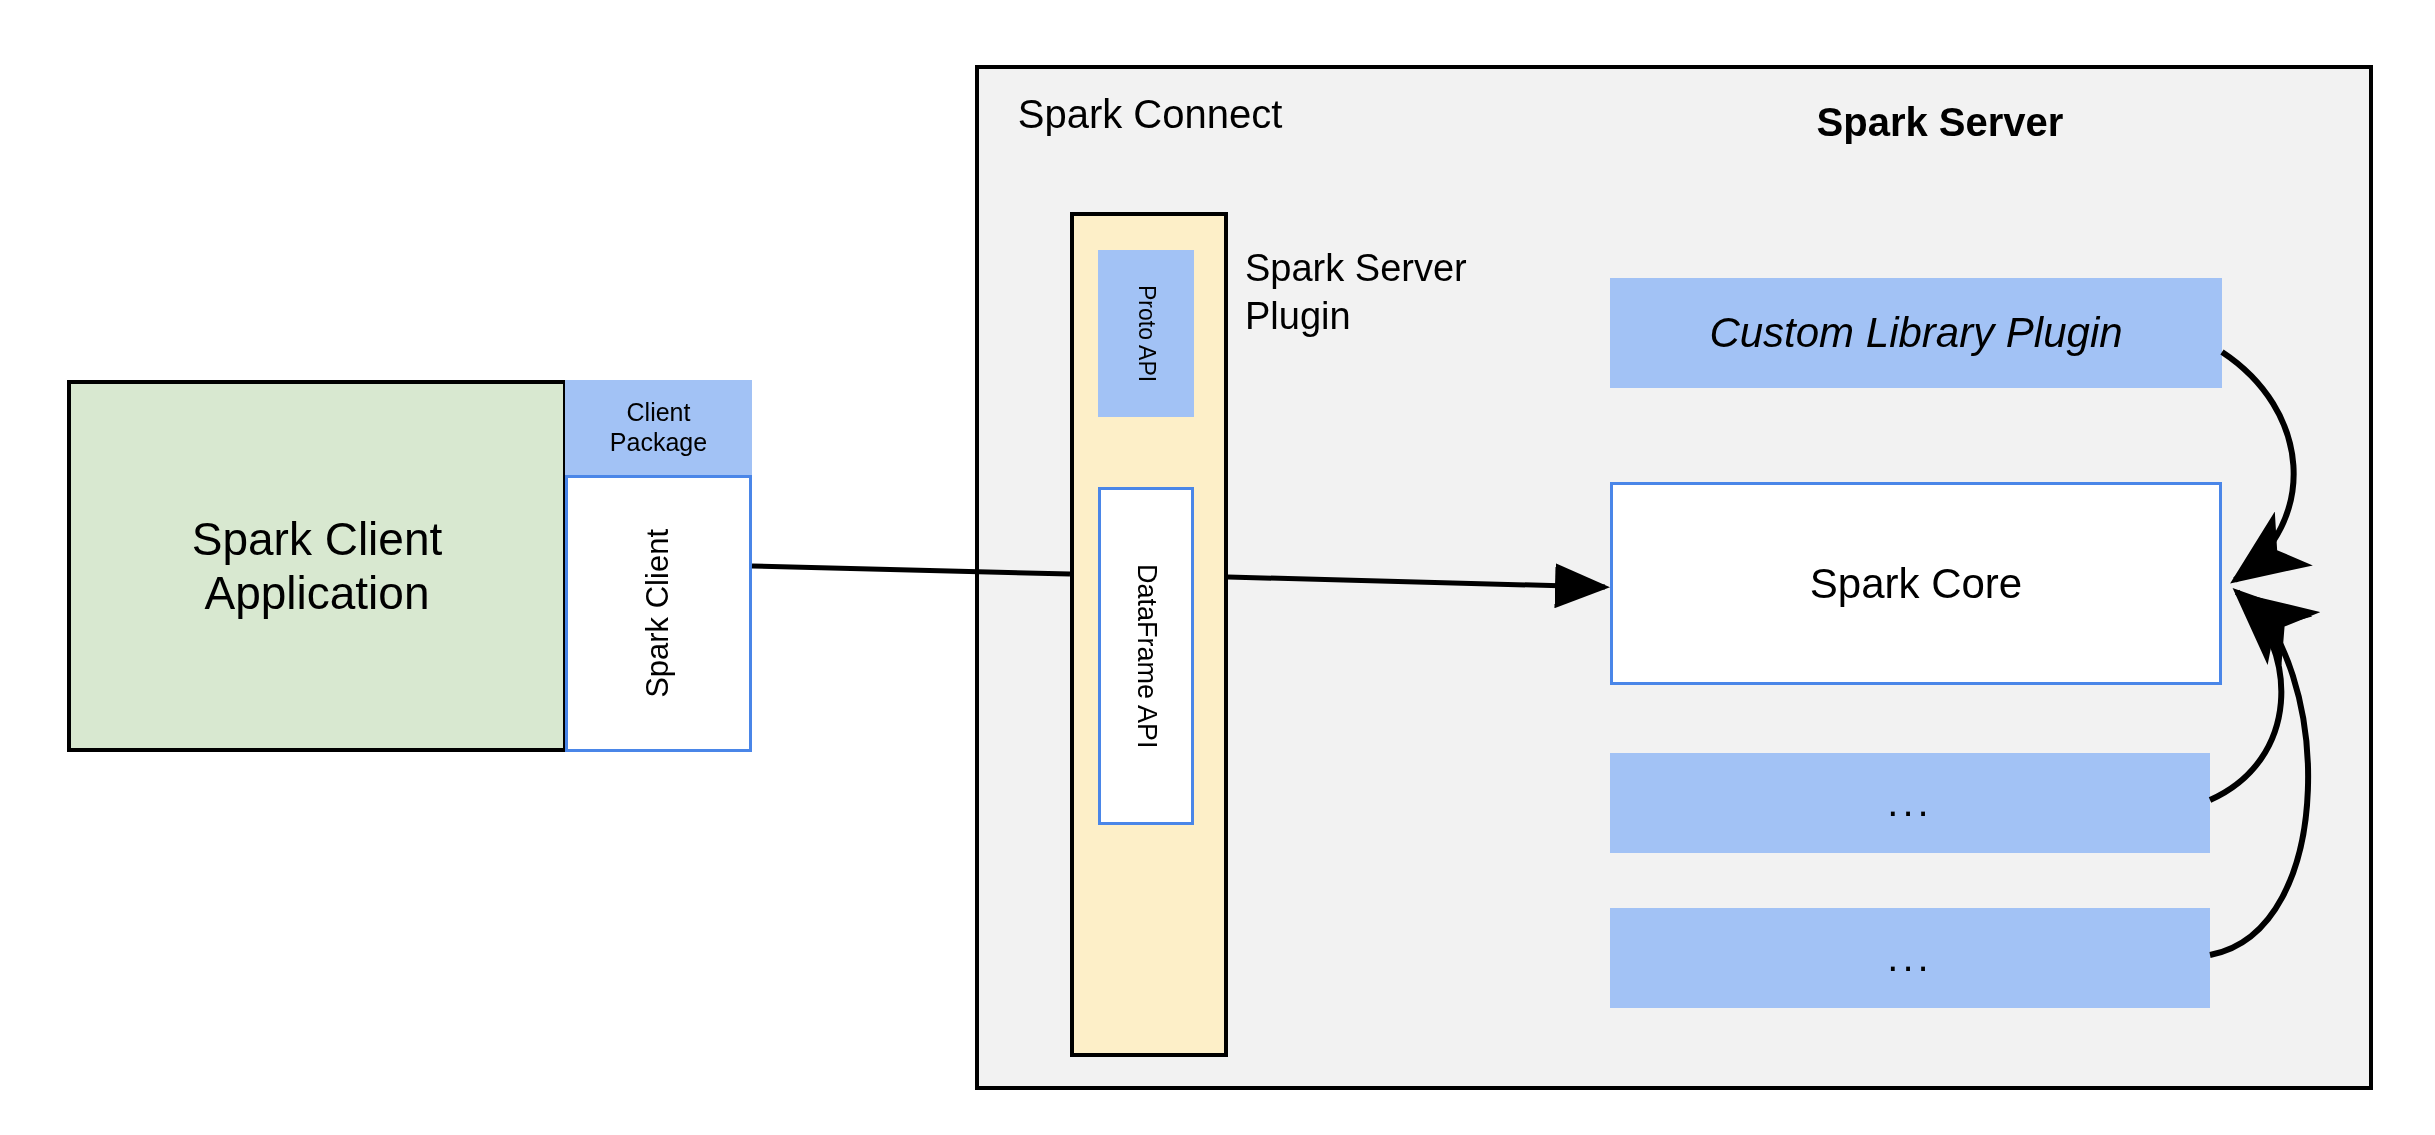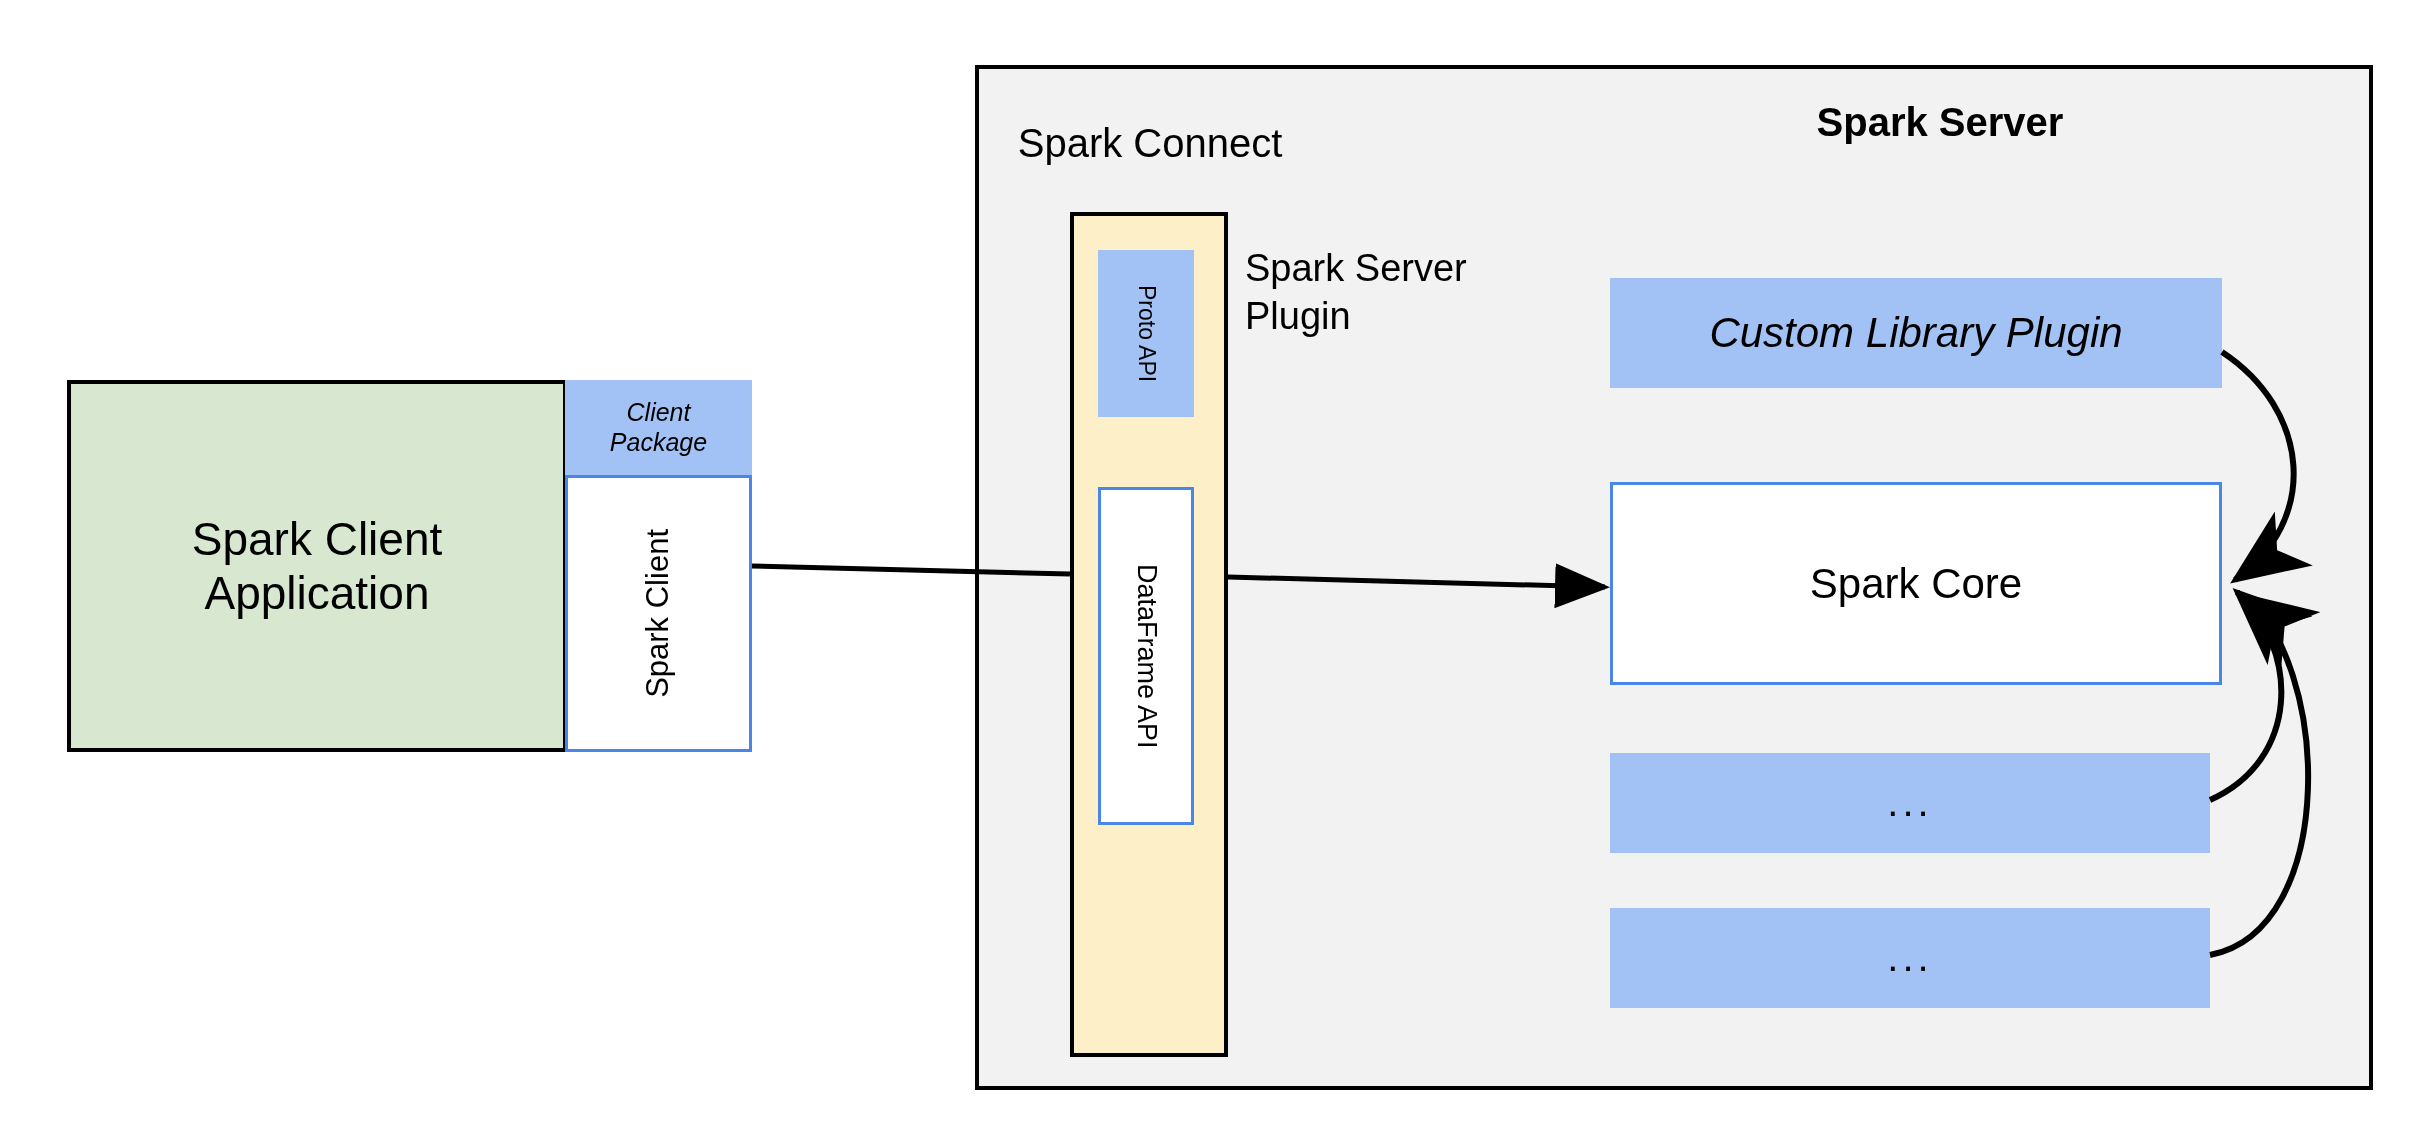--- a/index.html
+++ b/index.html
@@ -39,21 +39,20 @@
     font-size: 46px;
   }
   #client-package {
     left: 565px;
     top: 380px;
     width: 187px;
     height: 95px;
     background: #a2c2f5;
     border: 2px solid #a2c2f5;
     font-size: 25px;
-    font-style: italic;
   }
   #spark-client {
     left: 565px;
     top: 475px;
     width: 187px;
     height: 277px;
     background: #ffffff;
     border: 3px solid #4a86e8;
     font-size: 31px;
   }
@@ -71,25 +70,25 @@
     width: 1398px;
     height: 1025px;
     background: #f2f2f2;
     border: 4px solid #000000;
     box-sizing: border-box;
     position: absolute;
   }
 
   #spark-connect-label {
     left: 1000px;
-    top: 77px;
+    top: 70px;
     width: 300px;
     height: 90px;
     font-size: 40px;
-    align-items: flex-end;
+    align-items: center;
   }
   #spark-server-title {
     left: 1640px;
     top: 95px;
     width: 600px;
     height: 56px;
     font-size: 40px;
     font-weight: bold;
   }
   #spark-server-library-label {

